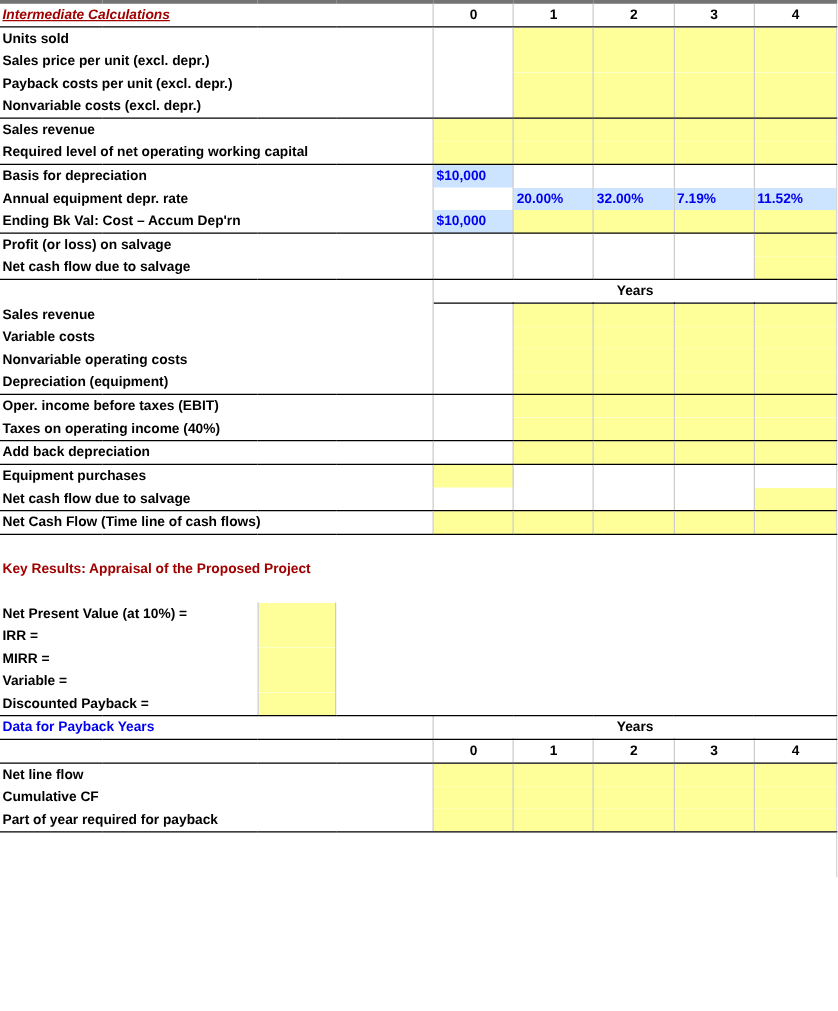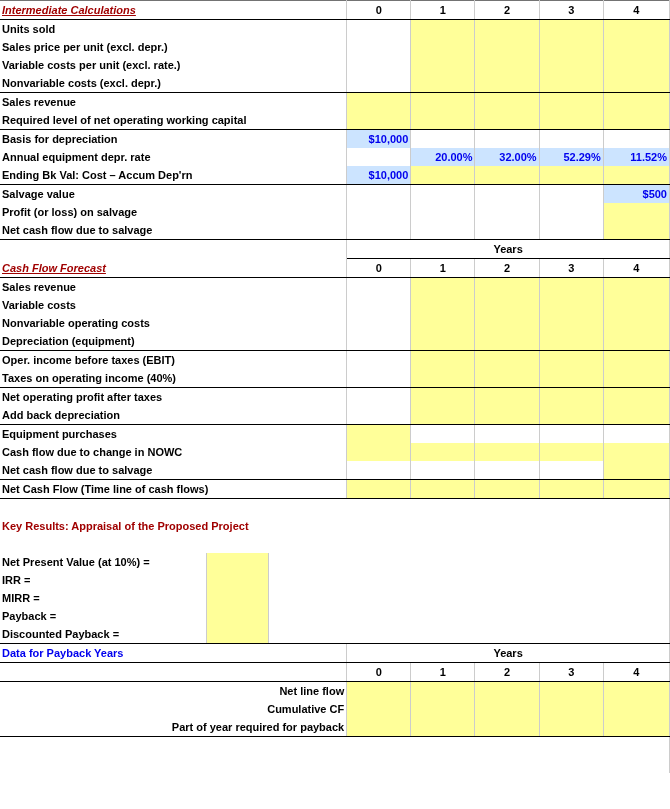--- a/index.html
+++ b/index.html
@@ -1,25 +1,25 @@
 <!DOCTYPE html>
 <html><head>
 <meta charset="utf-8">
 <style>
   body{margin:0;background:#fff;font-family:Arial,sans-serif;font-size:11px}
   table{border-collapse:collapse;width:670px;table-layout:fixed}
   td{height:16px;padding:1px 2px;border-right:1px solid #ccc;overflow:hidden;white-space:nowrap}
   .w1{width:62px}.w2{width:62px}.w3{width:62px}.w4{width:62px}.w5{width:78px}
-  .num{text-align:right}
+  .num{text-align:left}
   .ctr{text-align:center}
   .b{font-weight:bold}
   .u{font-style:italic;text-decoration:underline}
   .red{color:#a00000}
   .blue{color:#0000ee}
-  .bt{border-top:1px solid #737373}
+  .bt{border-top:3px solid #737373}
   .bb{border-bottom:1px solid #000}
   .hl{background:#ffff99}
   .hlb{background:#cce4ff}
 </style>
 </head>
 <body>
 
 <table>
 <colgroup>
 <col style="width:20px">
@@ -54,21 +54,21 @@
       </tr>
 <tr>
         <td colspan="6" class="b">Sales price per unit (excl. depr.)</td>
         <td></td>
         <td class="hl"></td>
         <td class="hl"></td>
         <td class="hl"></td>
         <td class="hl"></td>
       </tr>
 <tr>
-        <td colspan="6" class="b">Variable costs per unit (excl. rate.)</td>
+        <td colspan="6" class="b">Payback costs per unit (excl. depr.)</td>
         <td></td>
         <td class="hl"></td>
         <td class="hl"></td>
         <td class="hl"></td>
         <td class="hl"></td>
       </tr>
 <tr>
         <td colspan="6" class="b bb">Nonvariable costs (excl. depr.)</td>
         <td class="bb"></td>
         <td class="hl bb"></td>
@@ -98,40 +98,32 @@
         <td></td>
         <td></td>
         <td></td>
         <td></td>
       </tr>
 <tr>
         <td colspan="6" class="b">Annual equipment depr. rate</td>
         <td></td>
         <td class="hlb b blue num">20.00%</td>
         <td class="hlb b blue num">32.00%</td>
-        <td class="hlb b blue num">52.29%</td>
+        <td class="hlb b blue num">7.19%</td>
         <td class="hlb b blue num">11.52%</td>
       </tr>
 <tr>
         <td colspan="6" class="b bb">Ending Bk Val: Cost – Accum Dep'rn</td>
         <td class="hlb b blue num bb">$10,000</td>
         <td class="hl bb"></td>
         <td class="hl bb"></td>
         <td class="hl bb"></td>
         <td class="hl bb"></td>
       </tr>
 <tr>
-        <td colspan="6" class="b">Salvage value</td>
-        <td></td>
-        <td></td>
-        <td></td>
-        <td></td>
-        <td class="hlb b blue num">$500</td>
-      </tr>
-<tr>
         <td colspan="6" class="b">Profit (or loss) on salvage</td>
         <td></td>
         <td></td>
         <td></td>
         <td></td>
         <td class="hl"></td>
       </tr>
 <tr>
         <td colspan="6" class="b bb">Net cash flow due to salvage</td>
         <td class="bb"></td>
@@ -139,28 +131,20 @@
         <td class="bb"></td>
         <td class="bb"></td>
         <td class="hl bb"></td>
       </tr>
 
 <tr>
         <td colspan="6"></td>
         <td colspan="5" class="b ctr bb">Years</td>
       </tr>
 <tr>
-<td colspan="6" class="b u red bb">Cash Flow Forecast</td>
-<td class="b ctr bb">0</td>
-<td class="b ctr bb">1</td>
-<td class="b ctr bb">2</td>
-<td class="b ctr bb">3</td>
-<td class="b ctr bb">4</td>
-</tr>
-<tr>
         <td colspan="6" class="b">Sales revenue</td>
         <td></td>
         <td class="hl"></td>
         <td class="hl"></td>
         <td class="hl"></td>
         <td class="hl"></td>
       </tr>
 <tr>
         <td colspan="6" class="b">Variable costs</td>
         <td></td>
@@ -195,52 +179,36 @@
       </tr>
 <tr>
         <td colspan="6" class="b bb">Taxes on operating income (40%)</td>
         <td class="bb"></td>
         <td class="hl bb"></td>
         <td class="hl bb"></td>
         <td class="hl bb"></td>
         <td class="hl bb"></td>
       </tr>
 <tr>
-        <td colspan="6" class="b">Net operating profit after taxes</td>
-        <td></td>
-        <td class="hl"></td>
-        <td class="hl"></td>
-        <td class="hl"></td>
-        <td class="hl"></td>
-      </tr>
-<tr>
         <td colspan="6" class="b bb">Add back depreciation</td>
         <td class="bb"></td>
         <td class="hl bb"></td>
         <td class="hl bb"></td>
         <td class="hl bb"></td>
         <td class="hl bb"></td>
       </tr>
 <tr>
         <td colspan="6" class="b">Equipment purchases</td>
         <td class="hl"></td>
         <td></td>
         <td></td>
         <td></td>
         <td></td>
       </tr>
 <tr>
-        <td colspan="6" class="b">Cash flow due to change in NOWC</td>
-        <td class="hl"></td>
-        <td class="hl"></td>
-        <td class="hl"></td>
-        <td class="hl"></td>
-        <td class="hl"></td>
-      </tr>
-<tr>
         <td colspan="6" class="b bb">Net cash flow due to salvage</td>
         <td class="bb"></td>
         <td class="bb"></td>
         <td class="bb"></td>
         <td class="bb"></td>
         <td class="hl bb"></td>
       </tr>
 <tr>
         <td colspan="6" class="b bb">Net Cash Flow (Time line of cash flows)</td>
         <td class="hl bb"></td>
@@ -268,21 +236,21 @@
         <td colspan="4" class="b">IRR =</td>
         <td class="hl"></td>
         <td colspan="6"></td>
       </tr>
 <tr>
         <td colspan="4" class="b">MIRR =</td>
         <td class="hl"></td>
         <td colspan="6"></td>
       </tr>
 <tr>
-        <td colspan="4" class="b">Payback =</td>
+        <td colspan="4" class="b">Variable =</td>
         <td class="hl"></td>
         <td colspan="6"></td>
       </tr>
 <tr>
         <td colspan="4" class="b bb">Discounted Payback =</td>
         <td class="hl bb"></td>
         <td class="bb" colspan="6"></td>
       </tr>
 
 <tr>

